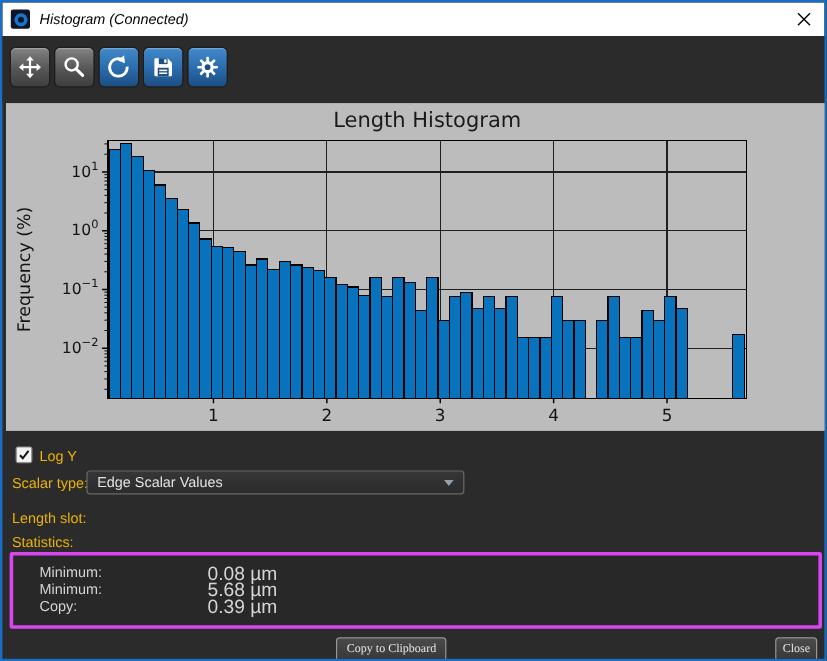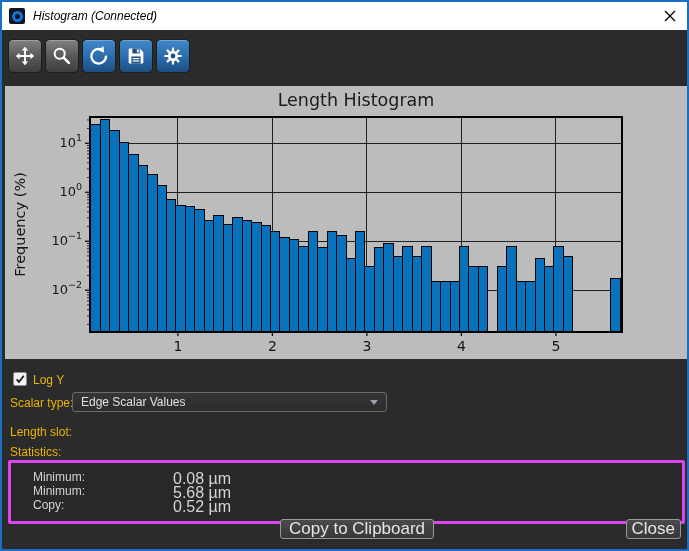--- a/index.html
+++ b/index.html
@@ -27,21 +27,21 @@
   .checkbox{position:absolute;left:11px;top:370px;width:14px;height:14px;background:#f2f2f2;border:1px solid #8f8f8f;border-radius:2px;display:flex;align-items:center;justify-content:center;}
   .checkbox svg{visibility:hidden;}
   .checkbox.checked svg{visibility:visible;}
   .combobox{position:absolute;left:70px;width:315px;height:20px;background:linear-gradient(#363636,#2b2b2b);border:1px solid #6a6a6a;border-radius:3px;color:#e2e2e2;font-size:12px;line-height:18px;padding:0 22px 0 8px;}
   .combobox .chevron{position:absolute;right:8px;top:7px;width:0;height:0;border-left:4px solid transparent;border-right:4px solid transparent;border-top:5px solid #95a0ad;}
   .stats-panel{position:absolute;left:6px;top:458px;width:677px;height:64px;background:#282828;border:3px solid #d946ef;border-radius:2px;}
   .stat-row{position:absolute;left:0;width:677px;height:14px;}
   .stat-label{position:absolute;left:22px;font-size:12px;color:#d4d4d4;}
   .stat-value{position:absolute;left:162px;font-size:16px;color:#d4d4d4;}
   
-  .footer-btn{position:absolute;top:517px;height:20px;background:linear-gradient(#4a4a4a,#383838);border:1px solid #989898;border-radius:3px;color:#e6e6e6;font-size:17px;line-height:18px;text-align:center;cursor:pointer;}
+  .footer-btn{position:absolute;top:529px;height:20px;background:linear-gradient(#4a4a4a,#383838);border:1px solid #989898;border-radius:3px;color:#e6e6e6;font-size:10px;line-height:18px;text-align:center;cursor:pointer;font-family:Liberation Serif, serif;}
   .btn-copy{left:278px;padding:0 8px;}
   .btn-close{right:6px;padding:0 5px;text-align:right;}
 </style>
 </head>
 <body>
 
 <div class="window">
 
   <div class="titlebar">
     <div class="app-icon">
@@ -244,20 +244,20 @@
     <div class="stat-row" style="top:7px">
       <span class="stat-label">Minimum:</span>
       <span class="stat-value">0.08 µm</span>
     </div>
     <div class="stat-row" style="top:21px">
       <span class="stat-label">Minimum:</span>
       <span class="stat-value">5.68 µm</span>
     </div>
     <div class="stat-row" style="top:35px">
       <span class="stat-label">Copy:</span>
-      <span class="stat-value">0.52 µm</span>
+      <span class="stat-value">0.39 µm</span>
     </div>
   </div>
 
   <div class="footer-btn btn-copy">Copy to Clipboard</div>
   <div class="footer-btn btn-close">Close</div>
 
 </div>
 
 </body></html>

